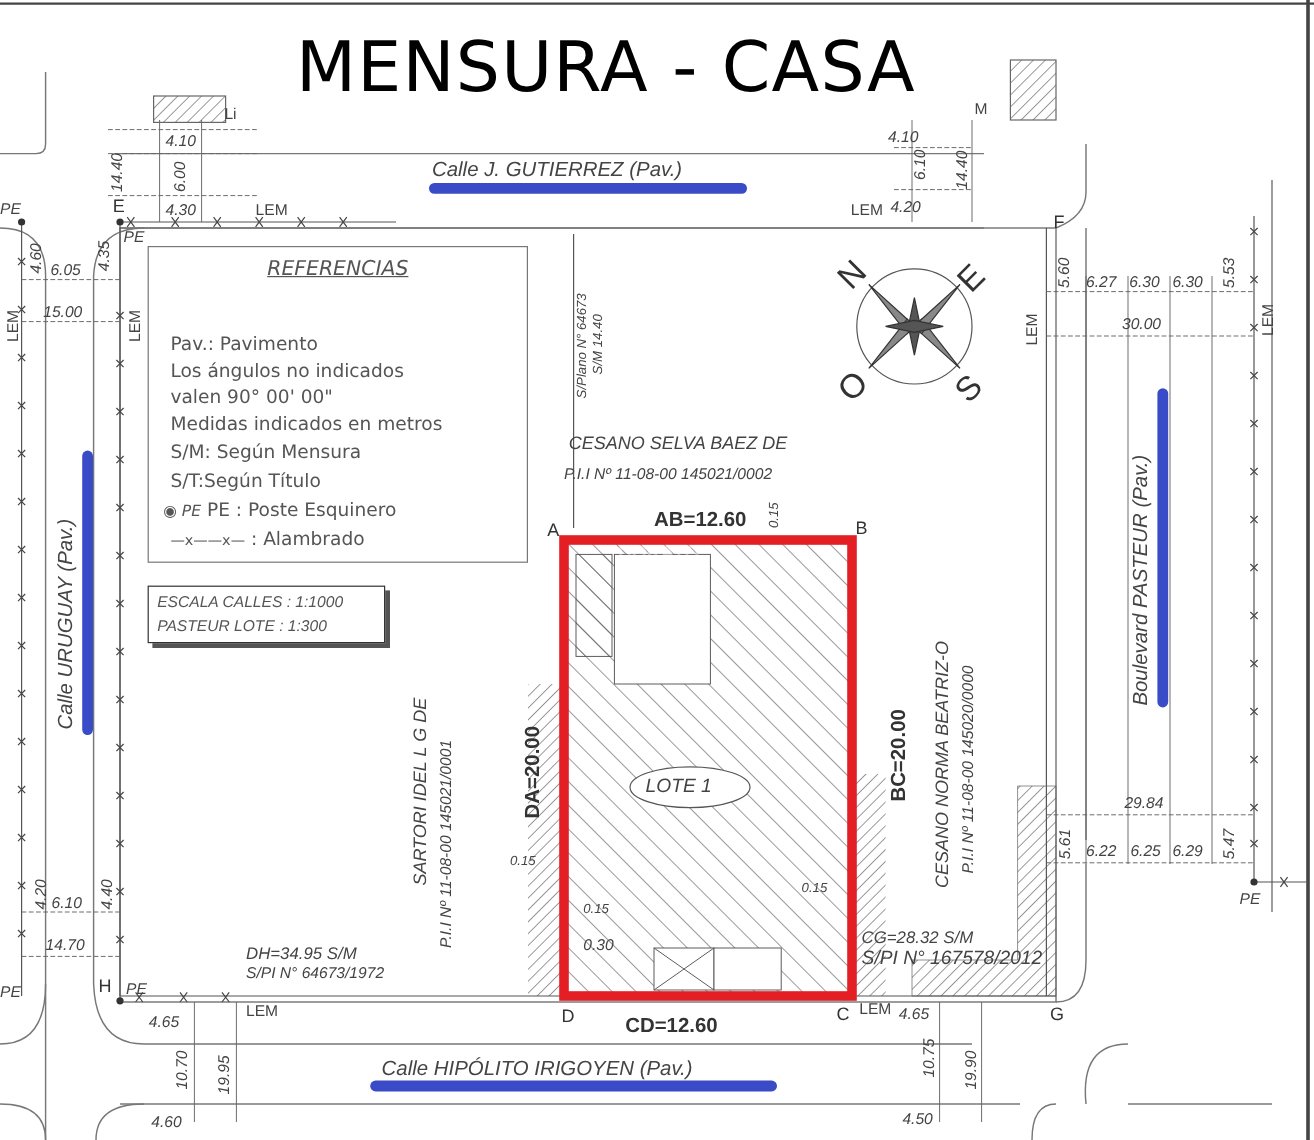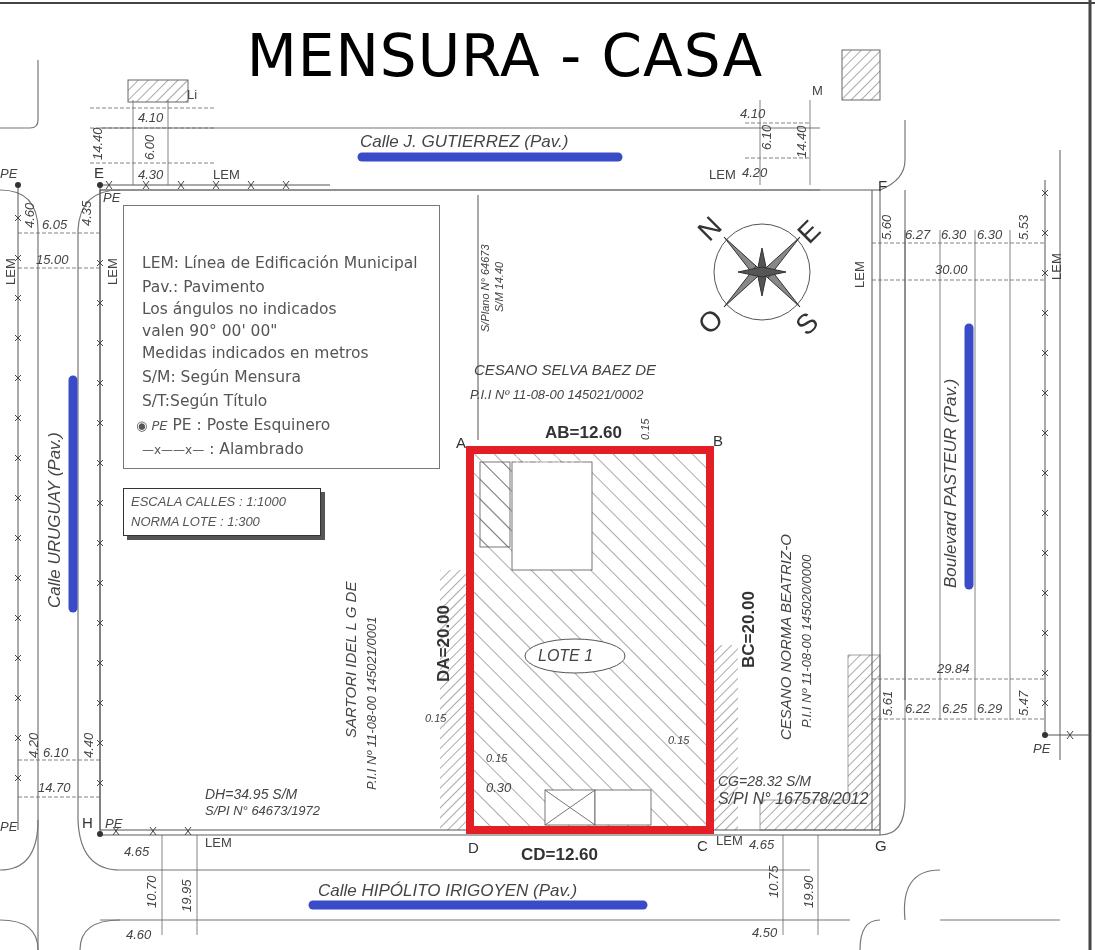--- a/index.html
+++ b/index.html
@@ -189,34 +189,34 @@
     <polygon points="-38,-35 -6,-6 6,6 38,35 6,-6 -6,6" fill="#888" stroke="#333" stroke-width="1"></polygon>
     <polygon points="38,-35 6,-6 -6,6 -38,35 -6,-6 6,6" fill="#888" stroke="#333" stroke-width="1"></polygon>
     <polygon points="0,-24 5,0 0,24 -5,0" fill="#555" stroke="#333"></polygon>
     <polygon points="-24,0 0,5 24,0 0,-5" fill="#555" stroke="#333"></polygon>
   </g>
 </svg>
 
 <div class="title">MENSURA - CASA</div>
 
 <div class="ref-box">
-  <div class="ref-line" style="top:48px">LEM: Línea de Edificación Municipal</div>
+  <div class="ref-title">REFERENCIAS</div>
   <div class="ref-line" style="top:72px">Pav.: Pavimento</div>
   <div class="ref-line" style="top:94px">Los ángulos no indicados</div>
   <div class="ref-line" style="top:116px">valen 90° 00' 00"</div>
   <div class="ref-line" style="top:138px">Medidas indicados en metros</div>
   <div class="ref-line" style="top:162px">S/M: Según Mensura</div>
   <div class="ref-line" style="top:186px">S/T:Según Título</div>
   <div class="ref-line" style="top:210px;left:12px"><span style="font-style:italic;font-size:13px">◉ PE</span> <span>PE : Poste Esquinero</span></div>
   <div class="ref-line" style="top:234px"><span style="font-size:12px">—x——x—</span> <span>: Alambrado</span></div>
 </div>
 
 <div class="scale-box">
   <div class="scale-line" style="top:5px">ESCALA CALLES : 1:1000</div>
-  <div class="scale-line" style="top:25px">NORMA LOTE : 1:300</div>
+  <div class="scale-line" style="top:25px">PASTEUR LOTE : 1:300</div>
 </div>
 
 <div class="lbl street" style="left:360px;top:133px">Calle J. GUTIERREZ (Pav.)</div>
 <div class="lbl street" style="left:318px;top:882px">Calle HIPÓLITO IRIGOYEN (Pav.)</div>
 <div class="lbl street up" style="left:46px;top:608px">Calle URUGUAY (Pav.)</div>
 <div class="lbl street up" style="left:942px;top:588px">Boulevard PASTEUR (Pav.)</div>
 
 <div class="lbl corner" style="left:700px;top:215px;font-size:28px;transform:rotate(-45deg)">N</div>
 <div class="lbl corner" style="left:800px;top:218px;font-size:28px;transform:rotate(-45deg)">E</div>
 <div class="lbl corner" style="left:798px;top:310px;font-size:28px;transform:rotate(-45deg)">S</div>

